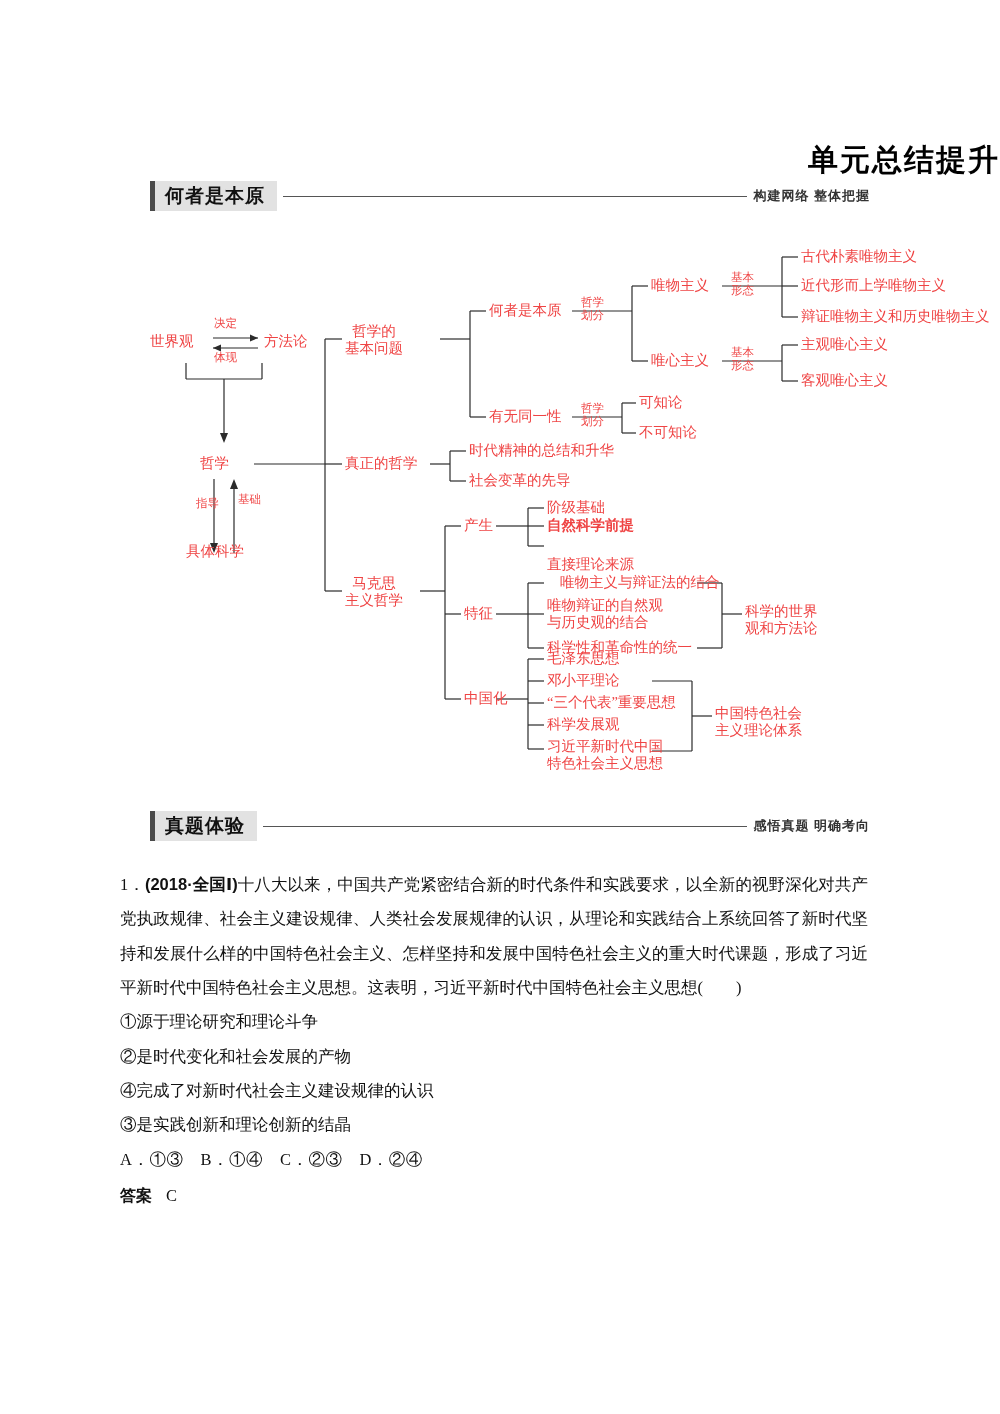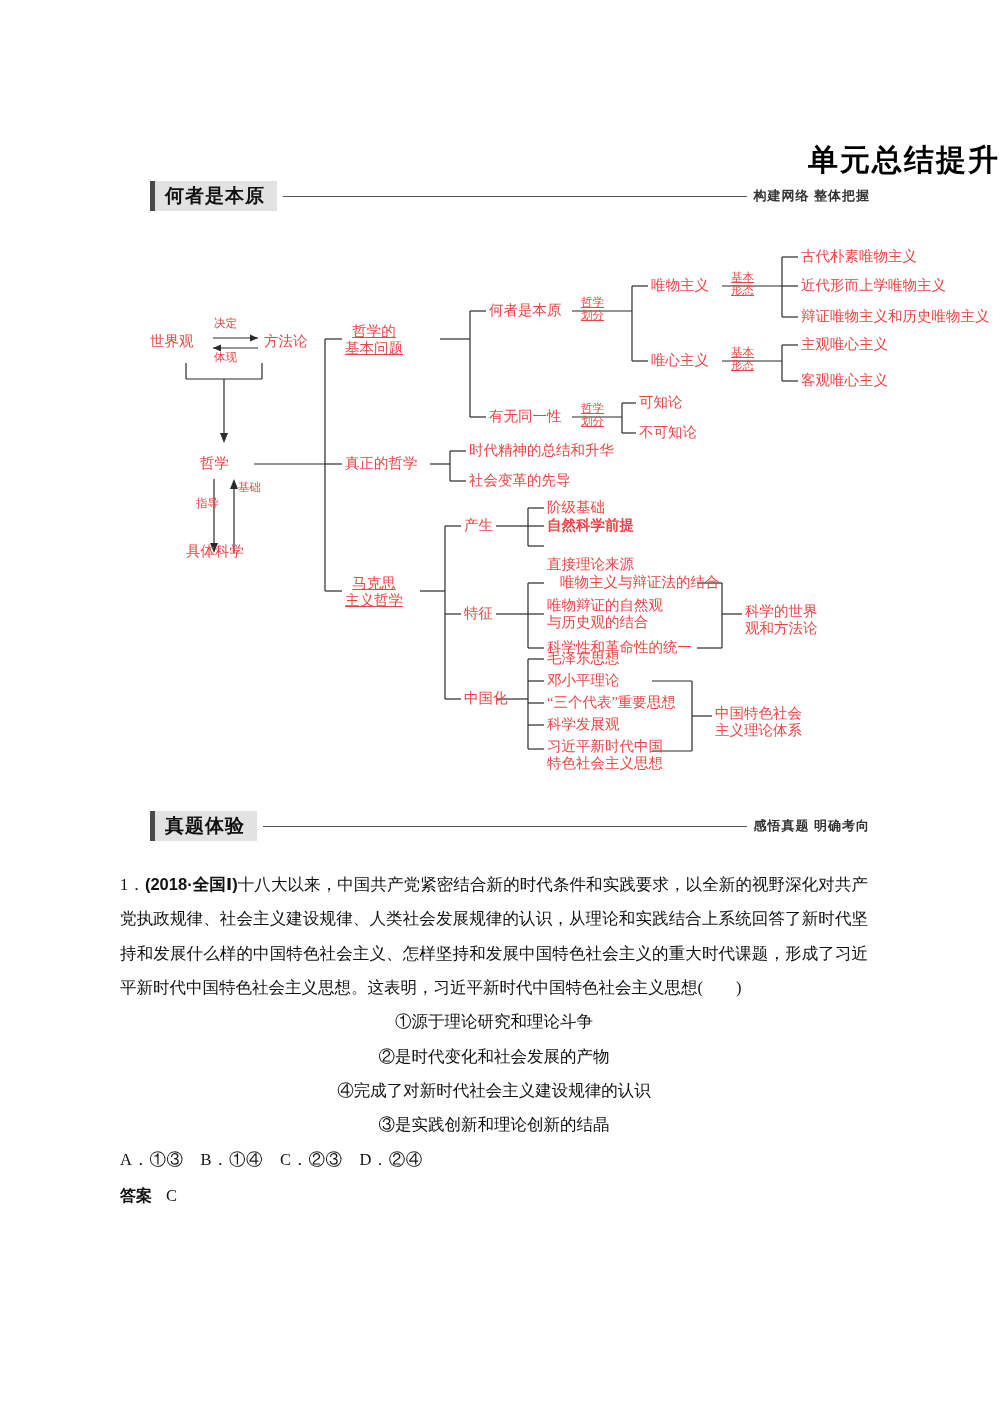--- a/index.html
+++ b/index.html
@@ -84,36 +84,36 @@
     font-family: "Liberation Serif", "DejaVu Serif", serif;
     font-size: 14.5px;
     color: #ef4444;
     white-space: pre;
     line-height: 1.18;
   }
   .node.small {
     font-size: 11.5px;
     line-height: 1.12;
   }
-  .node.center { text-align: center; text-decoration: underline; }
+  .node.center { text-align: center; }
 
   
   .qblock {
     margin: 26px 132px 0 120px;
     font-size: 16.5px;
     line-height: 2.08;
     color: #111;
   }
   .qstem {
     text-align: justify;
     text-justify: inter-ideograph;
     text-indent: 0;
   }
   .qstem .src { font-family: "Liberation Sans", "DejaVu Sans", sans-serif; font-weight: bold; }
-  .qopt { line-height: 2.08; text-align: center; }
+  .qopt { line-height: 2.08; }
   .qchoices { line-height: 2.08; letter-spacing: .5px; }
   .qanswer {
     line-height: 2.2;
     font-family: "Liberation Sans", "DejaVu Sans", sans-serif;
   }
   .qanswer .ans-label { font-weight: bold; font-size: 16px; }
   .qanswer .ans-val { font-family: "Liberation Serif", serif; font-size: 16.5px; margin-left: 14px; }
 </style>
 </head>
 <body>
@@ -227,21 +227,21 @@
   </svg>
 
   <div class="node" style="left:150px; top:112px;">世界观</div>
   <div class="node" style="left:264px; top:112px;">方法论</div>
   <div class="node small" style="left:214px; top:96px;">决定</div>
   <div class="node small" style="left:214px; top:130px;">体现</div>
 
   <div class="node" style="left:200px; top:234px;">哲学</div>
   <div class="node" style="left:186px; top:322px;">具体科学</div>
   <div class="node small" style="left:196px; top:276px; width:12px;">指导</div>
-  <div class="node small" style="left:238px; top:260px; width:12px;">基础</div>
+  <div class="node small" style="left:238px; top:272px; width:12px;">基础</div>
 
   <div class="node center" style="left:345px; top:102px;">哲学的
 基本问题</div>
   <div class="node" style="left:345px; top:234px;">真正的哲学</div>
   <div class="node center" style="left:345px; top:354px;">马克思
 主义哲学</div>
 
   <div class="node" style="left:489px; top:81px;">何者是本原</div>
   <div class="node" style="left:489px; top:187px;">有无同一性</div>
   <div class="node small center" style="left:581px; top:75px;">哲学

